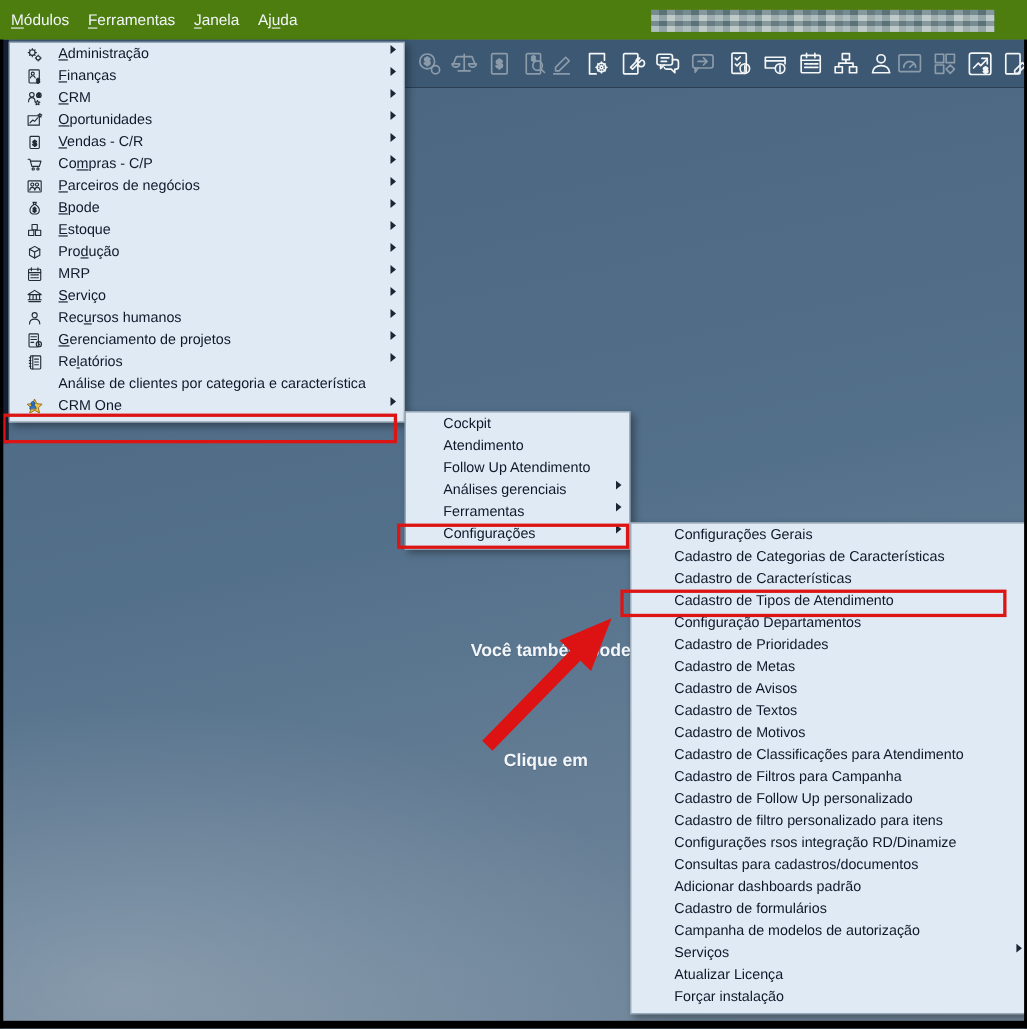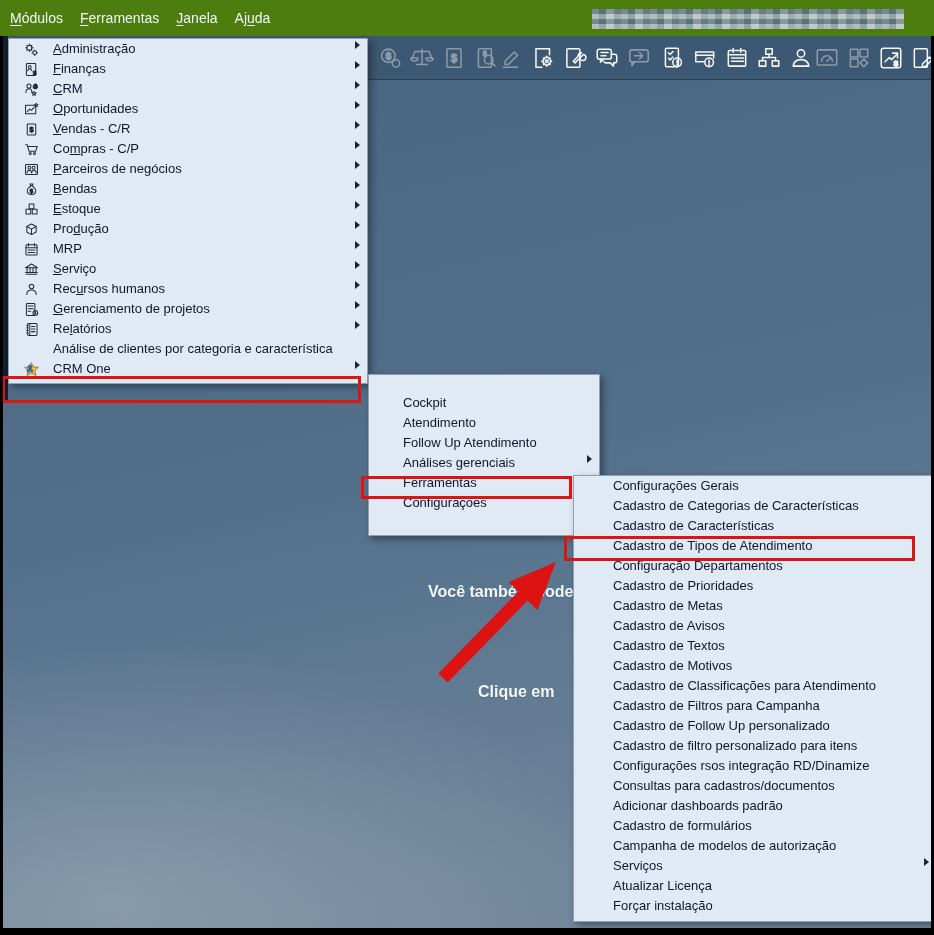--- a/index.html
+++ b/index.html
@@ -27,21 +27,21 @@
       radial-gradient(ellipse 820px 420px at 12% 96%, rgba(255,255,255,.20), rgba(255,255,255,0) 62%),
       linear-gradient(168deg,#49647f 0%,#53708b 48%,#6d8499 86%,#72879b 100%);}
   .hint{position:absolute;color:#f3f7fb;font-size:16px;font-weight:bold;z-index:6;white-space:nowrap;text-shadow:0 1px 1px rgba(0,0,0,.15);}
   
   .menu{position:absolute;background:#e0eaf4;border:1px solid #91a0ae;box-shadow:3px 3px 7px rgba(0,0,0,.38);z-index:30;box-sizing:border-box;}
   .mi{display:flex;align-items:flex-start;height:20px;font-size:13px;color:#0f172a;white-space:nowrap;cursor:default;}
   .mi .icw{flex:0 0 44px;display:flex;justify-content:center;align-items:center;}
   .mi .lbl{flex:1;overflow:hidden;}
   .arrow{width:0;height:0;border-left:5px solid #1b2533;border-top:4px solid transparent;border-bottom:4px solid transparent;margin-right:7px;flex:0 0 auto;}
   .menu1{left:8px;top:38px;width:360px;padding:2px 0;}
-  .menu2{left:368px;top:374px;width:232px;padding:20px 0;}
+  .menu2{left:368px;top:374px;width:205px;padding:2px 0;}
   .menu2 .mi{padding-left:34px;}
   .menu3{left:573px;top:475px;width:364px;padding:2px 0 3px 0;}
   .menu3 .mi{padding-left:39px;}
   .ic{width:17px;height:17px;stroke:#222b36;fill:none;stroke-width:1.2;stroke-linecap:round;stroke-linejoin:round;}
   
   .redbox{position:absolute;border:3px solid #dd1414;z-index:40;pointer-events:none;box-sizing:border-box;}
   .rb1{left:2px;top:376px;width:359px;height:27px;}
   .rb2{left:361px;top:476px;width:211px;height:23px;}
   .rb3{left:564px;top:536px;width:351px;height:25px;}
   .arrow-svg{position:absolute;left:0;top:0;z-index:50;pointer-events:none;}
@@ -234,21 +234,21 @@
           <rect x="4" y="3.5" width="12" height="17" rx="1"></rect>
           <path d="M11.5 17.5l6.5-6.5 2.5 2.5-6.5 6.5h-2.5z"></path>
         </symbol>
     </defs>
   </svg>
 
   <div class="desktop"></div>
 
   <div class="hint" style="left:428px;top:583px;">Você também pode</div>
   <div class="hint" style="left:913px;top:584px;">na</div>
-  <div class="hint" style="left:478px;top:683px;">Clique em</div>
+  <div class="hint" style="left:458px;top:683px;">Clique em</div>
 
   <div class="menubar">
     <span class="mb-item"><span></span><u>M</u><span>ódulos</span></span>
     <span class="mb-item"><span></span><u>F</u><span>erramentas</span></span>
     <span class="mb-item"><span></span><u>J</u><span>anela</span></span>
     <span class="mb-item"><span>Aj</span><u>u</u><span>da</span></span>
     <div class="redacted"></div>
   </div>
 
   <div class="toolbar">
@@ -381,21 +381,21 @@
         </span>
         <span class="lbl"><span></span><u>P</u><span>arceiros de negócios</span></span>
         <span class="arrow"></span>
       </div>
     <div class="mi">
         <span class="icw">
           <svg class="ic">
             <use href="#i-bag"></use>
           </svg>
         </span>
-        <span class="lbl"><span></span><u>B</u><span>endas</span></span>
+        <span class="lbl"><span></span><u>B</u><span>pode</span></span>
         <span class="arrow"></span>
       </div>
     <div class="mi">
         <span class="icw">
           <svg class="ic">
             <use href="#i-boxes"></use>
           </svg>
         </span>
         <span class="lbl"><span></span><u>E</u><span>stoque</span></span>
         <span class="arrow"></span>

